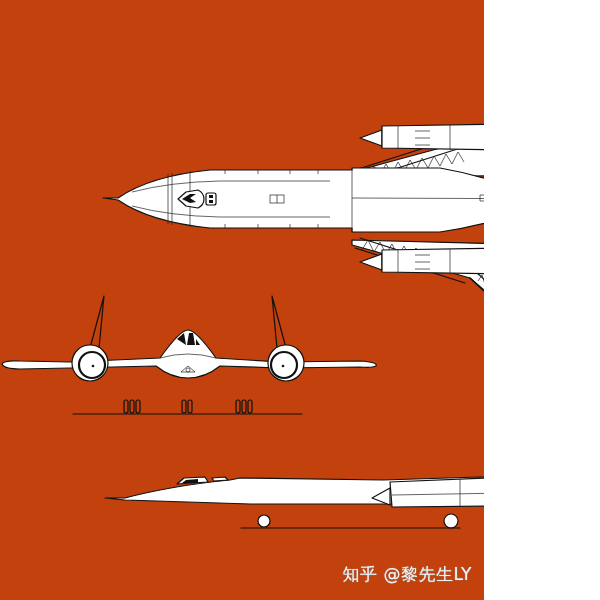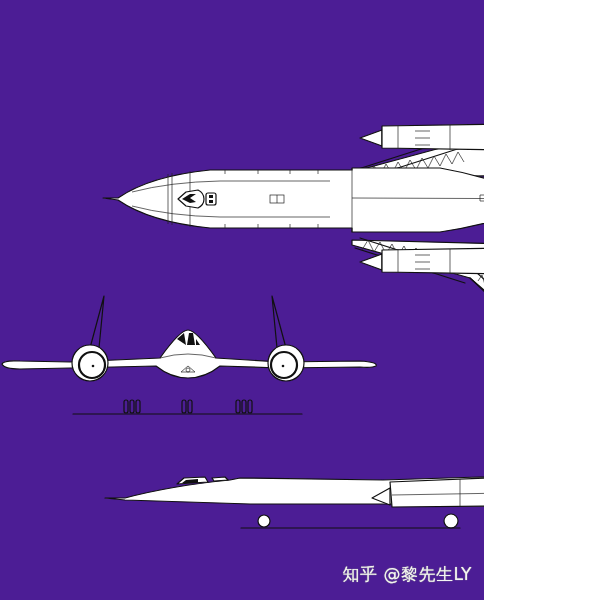--- a/index.html
+++ b/index.html
@@ -1,16 +1,16 @@
 <!DOCTYPE html>
 <html><head>
 <meta charset="utf-8">
 <style>
   html,body{margin:0;padding:0;background:#ffffff;}
-  #canvas{position:relative;width:484px;height:600px;overflow:hidden;background:#4c1d95;font-family:"DejaVu Sans",sans-serif;}
+  #canvas{position:relative;width:484px;height:600px;overflow:hidden;background:#c2410c;font-family:"DejaVu Sans",sans-serif;}
   svg{position:absolute;left:0;top:0;}
   .ln{fill:none;stroke:#111;stroke-width:1.2;stroke-linejoin:round;stroke-linecap:round;}
   .thin{fill:none;stroke:#222;stroke-width:0.7;}
   .fillw{fill:#fff;stroke:#111;stroke-width:1.2;stroke-linejoin:round;}
   .blk{fill:#111;stroke:none;}
   .watermark{position:absolute;right:12px;top:563px;font-size:17px;color:#f4f4f4;letter-spacing:0.5px;text-shadow:0 0 1px #9a9a9a,0 0 1px #9a9a9a;}
 </style>
 </head>
 <body>
 

